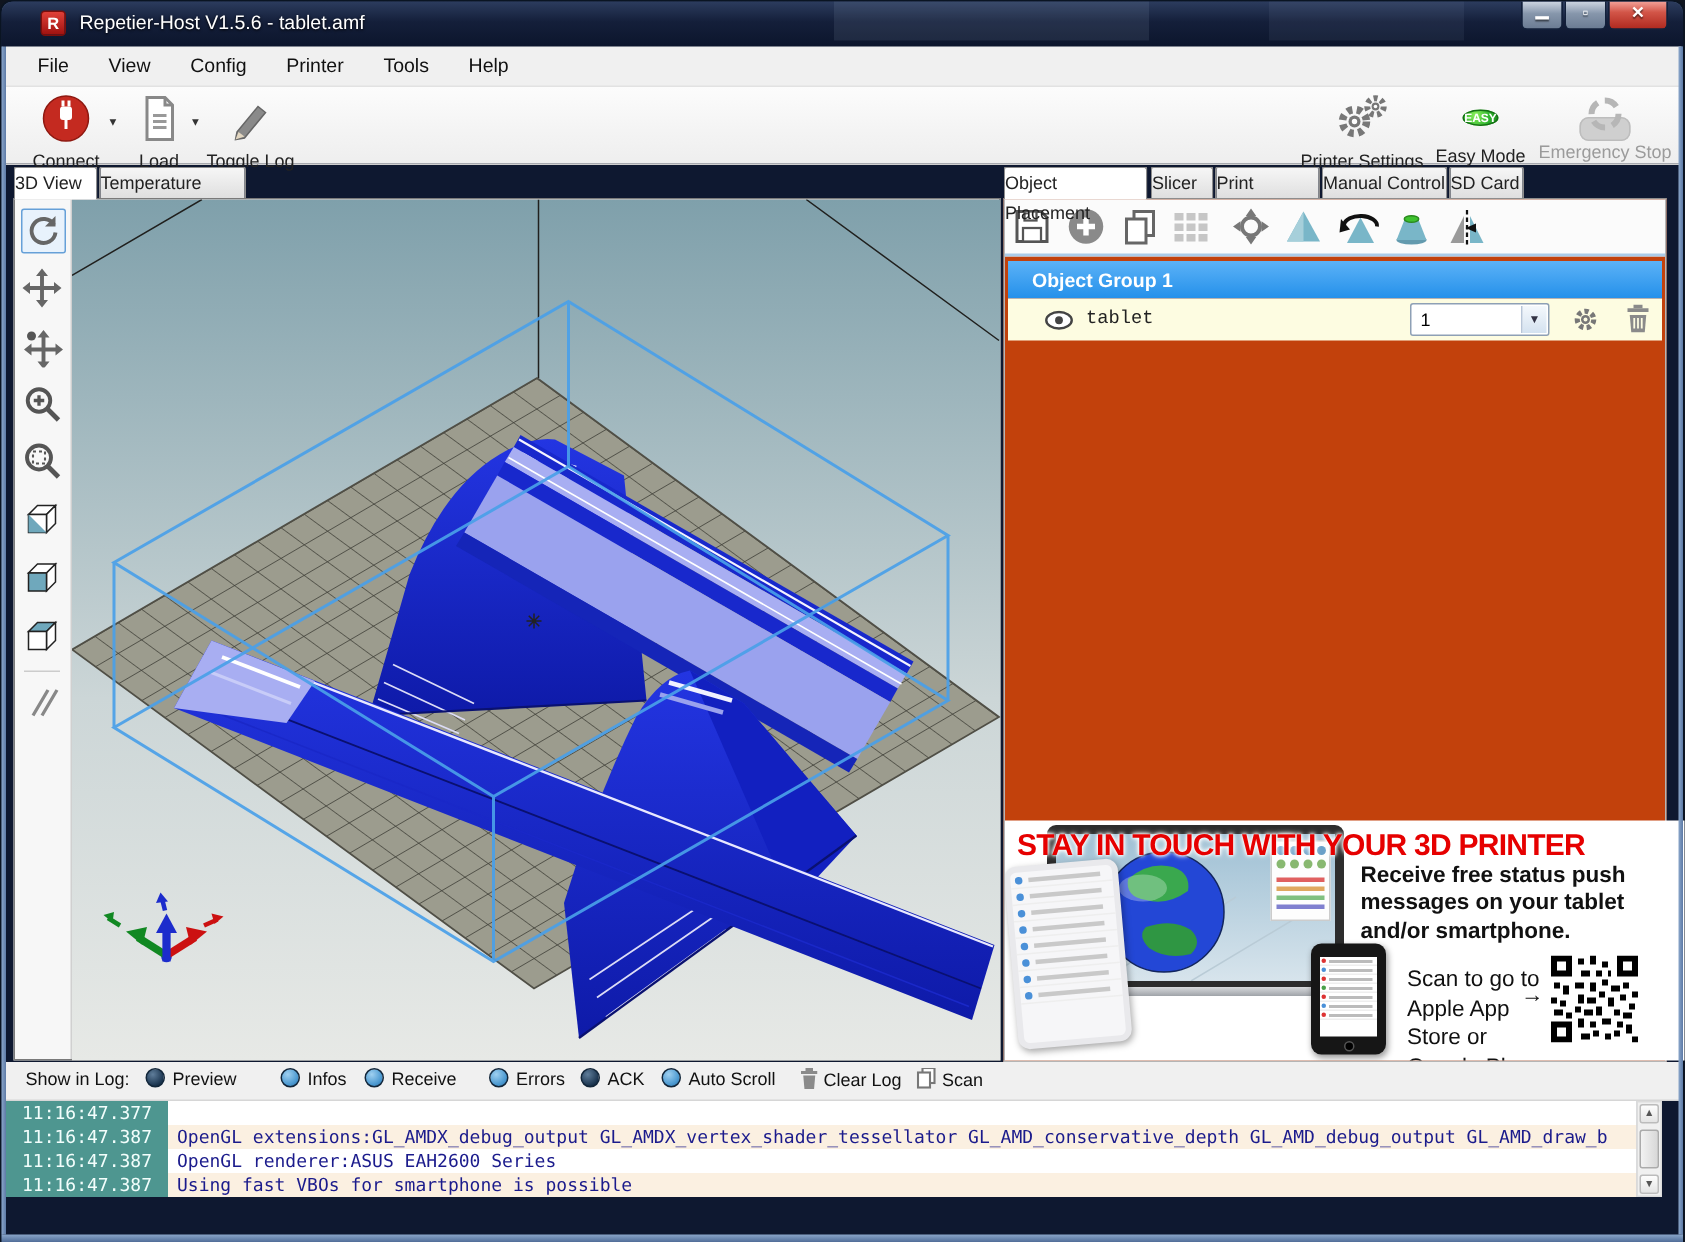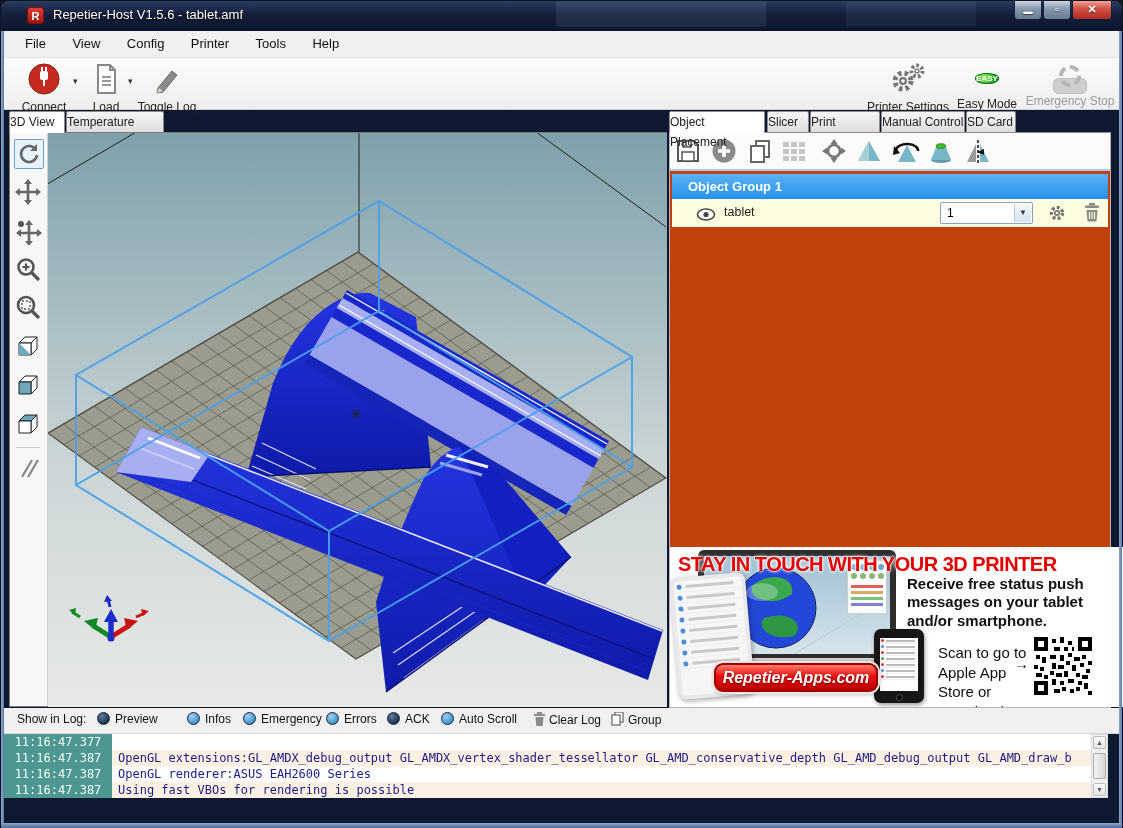--- a/index.html
+++ b/index.html
@@ -1,18 +1,18 @@
 <!DOCTYPE html>
 <html><head>
 <meta charset="utf-8">
 <style>
   html,body{margin:0;padding:0;background:#10151f;}
   *{box-sizing:border-box;}
   body{font-family:"Liberation Sans",sans-serif;width:1123px;height:828px;position:relative;overflow:hidden;}
-  .abs{position:absolute;}
+  .abs{position:absolute;font-family:Liberation Mono, monospace;}
   .window{position:absolute;inset:0;background:#0e1830;border-radius:8px 8px 0 0;
     border:1px solid #0a1422;box-shadow:inset 0 0 0 1px rgba(140,170,210,.35);}
   
   .titlebar{position:absolute;left:0;top:0;width:100%;height:30px;border-radius:8px 8px 0 0;
     background:linear-gradient(#2c3c5e,#141f3a 45%,#0c152c);color:#fff;}
   .titlebar .blob1{position:absolute;left:555px;top:0;width:210px;height:26px;background:rgba(190,205,230,.10);}
   .titlebar .blob2{position:absolute;left:845px;top:0;width:130px;height:26px;background:rgba(190,205,230,.07);}
   .app-icon{position:absolute;left:26px;top:6px;width:17px;height:17px;border-radius:3px;
     background:linear-gradient(#e04038,#a01210);border:1px solid #7d0f0c;color:#fff;font-size:11px;font-weight:bold;
     text-align:center;line-height:16px;}
@@ -616,66 +616,65 @@
             <rect x="22" y="22" width="2" height="2"></rect>
               <rect x="25" y="23" width="2" height="3"></rect>
               <rect x="10" y="26" width="3" height="2"></rect>
             <rect x="14" y="25" width="2" height="2"></rect>
               <rect x="18" y="26" width="2" height="2"></rect>
               <rect x="21" y="25" width="2" height="2"></rect>
             <rect x="27" y="27" width="2" height="2"></rect>
           </g>
         </svg>
       </div>
-      <div class="red-btn">Repetier-Apps.com</div>
     </div>
   </div>
 
   <div class="logbar">
     <span class="logitem" style="left:13px">Show in Log:</span>
     <span class="logitem" style="left:93px">
       <span class="tgl dark"></span><span>Preview</span></span>
     <span class="logitem" style="left:183px">
       <span class="tgl"></span><span>Infos</span></span>
     <span class="logitem" style="left:239px">
-      <span class="tgl"></span><span>Emergency</span></span>
+      <span class="tgl"></span><span>Receive</span></span>
     <span class="logitem" style="left:322px">
       <span class="tgl"></span><span>Errors</span></span>
     <span class="logitem" style="left:383px">
       <span class="tgl dark"></span><span>ACK</span></span>
     <span class="logitem" style="left:437px">
       <span class="tgl"></span><span>Auto Scroll</span></span>
     <span class="logitem" style="left:530px">
       <svg width="11" height="14" style="vertical-align:-2px;margin-right:4px">
         <rect x="3" y="0" width="5" height="2" fill="#8a8a8a"></rect>
           <rect x="0" y="2" width="11" height="2" fill="#8a8a8a"></rect>
         <path d="M1.5 5h8l-.8 9H2.3z" fill="#8a8a8a"></path>
         </svg><span>Clear Log</span></span>
     <span class="logitem" style="left:607px">
       <svg width="13" height="14" style="vertical-align:-2px;margin-right:4px">
         <rect x="4" y="0" width="8" height="10" fill="#fff" stroke="#777" stroke-width="1.4"></rect>
         <rect x="1" y="3" width="8" height="10" fill="#fff" stroke="#777" stroke-width="1.4"></rect>
-        </svg><span>Group</span></span>
+        </svg><span>Scan</span></span>
   </div>
 
   <div class="logrows">
     <div class="lrow" style="top:0;background:#fff">
       <span class="ts">11:16:47.377</span>
       </div>
     <div class="lrow" style="top:16px;background:#fbf0e1">
       <span class="ts">11:16:47.387</span>
         <span class="msg">OpenGL extensions:GL_AMDX_debug_output GL_AMDX_vertex_shader_tessellator GL_AMD_conservative_depth GL_AMD_debug_output GL_AMD_draw_b</span>
       </div>
     <div class="lrow" style="top:32px;background:#fff">
       <span class="ts">11:16:47.387</span>
         <span class="msg">OpenGL renderer:ASUS EAH2600 Series</span>
       </div>
     <div class="lrow" style="top:48px;background:#fbf0e1">
       <span class="ts">11:16:47.387</span>
-        <span class="msg">Using fast VBOs for rendering is possible</span>
+        <span class="msg">Using fast VBOs for smartphone is possible</span>
       </div>
   </div>
   <div class="vscroll">
     <div class="sbtn" style="top:1px">▲</div>
     <div class="sthumb"></div>
     <div class="sbtn" style="bottom:1px">▼</div>
   </div>
 
 
   <div class="side-frame" style="left:0"></div>

